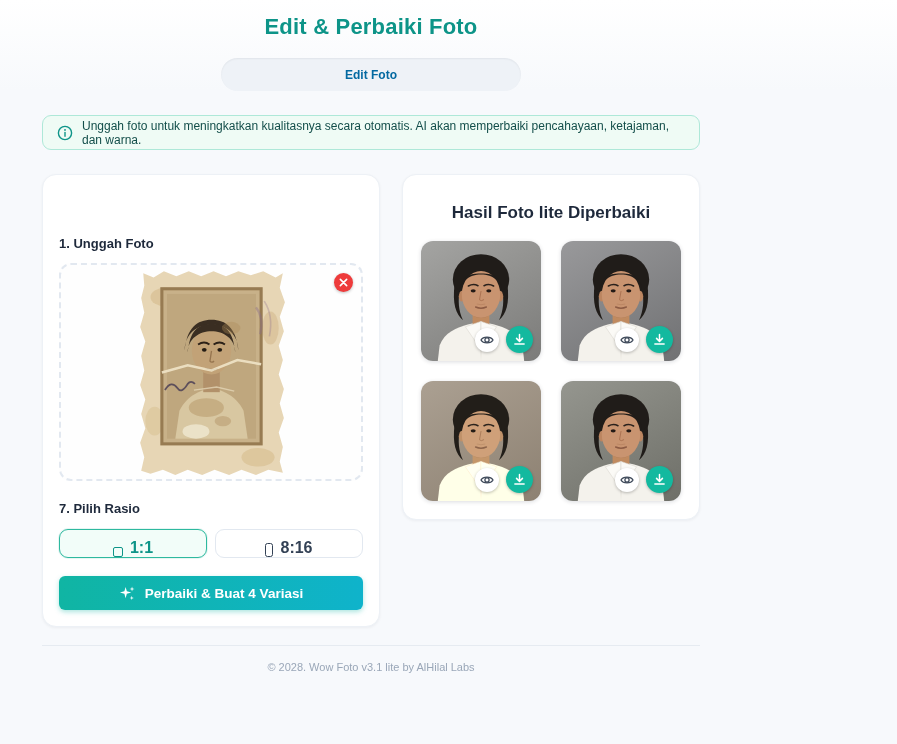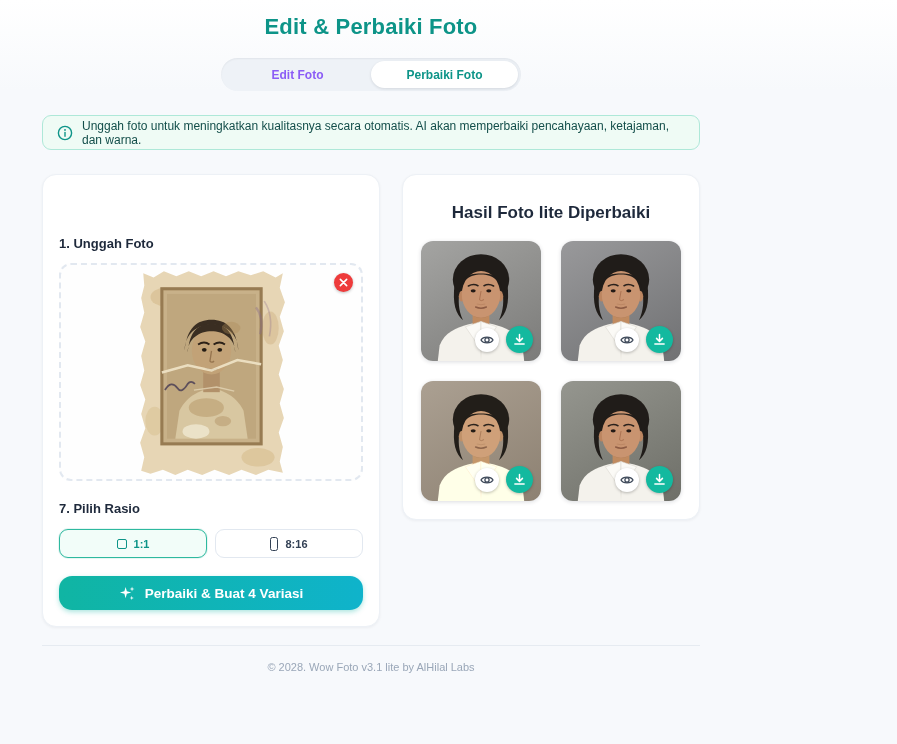--- a/index.html
+++ b/index.html
@@ -18,21 +18,21 @@
     font-size:22px; font-weight:bold; color:#0d9488; letter-spacing:.2px;
   }
   .tabbar-wrap { display:flex; justify-content:center; margin-top:18px; }
   .tabbar {
     width:300px; height:33px; background:#eef2f7; border-radius:17px;
     display:flex; align-items:center; padding:3px;
     box-shadow:inset 0 1px 2px rgba(15,23,42,.06);
   }
   .tab {
     flex:1; height:27px; border:none; background:transparent; border-radius:14px;
-    font-family:inherit; font-size:12px; font-weight:bold; color:#8b5cf6; cursor:pointer;
+    font-family:inherit; font-size:12px; font-weight:bold; color:#0369a1; cursor:pointer;
   }
   .tab.active {
     background:#ffffff; color:#0d9488;
     box-shadow:0 1px 3px rgba(15,23,42,.12);
   }
 
   
   .info-banner {
     margin:24px 42px 0; height:35px;
     background:#effbf5; border:1px solid #aee8d8; border-radius:9px;
@@ -63,34 +63,34 @@
     position:absolute; top:8px; right:8px; width:19px; height:19px; border:none;
     border-radius:50%; background:#ee3b3b; color:#ffffff; cursor:pointer;
     display:flex; align-items:center; justify-content:center;
     box-shadow:0 1px 3px rgba(0,0,0,.25); padding:0;
   }
   .step2 { margin-top:20px; }
 
   .ratio-row { display:flex; gap:8px; margin-top:13px; }
   .ratio-btn {
     flex:1; height:29px; border:1px solid #e2e8f0; border-radius:9px; background:#ffffff;
-    display:flex; align-items:center; justify-content:center; gap:7px;
-    font-family:inherit; font-size:11px; font-weight:bold; color:#334155; cursor:pointer;
+    display:flex; align-items:flex-end; justify-content:center; gap:7px;
+    font-family:inherit; font-size:16px; font-weight:bold; color:#334155; cursor:pointer;
   }
   .ratio-btn.selected {
     border:1.5px solid #2eb99f; background:#f2fdf9; color:#0d9488;
     box-shadow:0 0 0 1px rgba(46,185,159,.12);
   }
   .ratio-glyph { display:inline-block; border:1.5px solid currentColor; }
   .glyph-square   { width:10px; height:10px; border-radius:2px; }
   .glyph-landscape{ width:14px; height:8px;  border-radius:2px; }
   .glyph-portrait { width:8px;  height:14px; border-radius:2.5px; }
 
   .action-btn {
-    margin-top:18px; width:100%; height:34px; border:none; border-radius:13px;
+    margin-top:18px; width:100%; height:34px; border:none; border-radius:6px;
     background:linear-gradient(90deg,#10b5a3 0%,#0fb3cb 100%);
     color:#ffffff; font-family:inherit; font-size:13.5px; font-weight:bold;
     display:flex; align-items:center; justify-content:center; gap:9px; cursor:pointer;
     box-shadow:0 2px 5px rgba(16,181,163,.35);
   }
 
   
   .results-title {
     text-align:center; font-size:17px; font-weight:bold; color:#1e293b;
     margin:10px 0 18px;
@@ -127,21 +127,20 @@
 </head>
 <body>
 
 <div class="page">
 
   <div class="app-title">Edit &amp; Perbaiki Foto</div>
 
   <div class="tabbar-wrap">
     <div class="tabbar">
       <button class="tab">Edit Foto</button>
-      <button class="tab active">Perbaiki Foto</button>
     </div>
   </div>
 
   <div class="info-banner">
     <svg width="16" height="16" viewBox="0 0 16 16">
       <circle cx="8" cy="8" r="6.6" fill="none" stroke="#0d9488" stroke-width="1.4"></circle>
       <line x1="8" y1="7.4" x2="8" y2="11.2" stroke="#0d9488" stroke-width="1.4" stroke-linecap="round"></line>
       <circle cx="8" cy="4.9" r="0.95" fill="#0d9488"></circle>
     </svg>
     <span>Unggah foto untuk meningkatkan kualitasnya secara otomatis. AI akan memperbaiki pencahayaan, ketajaman, dan warna.</span>

